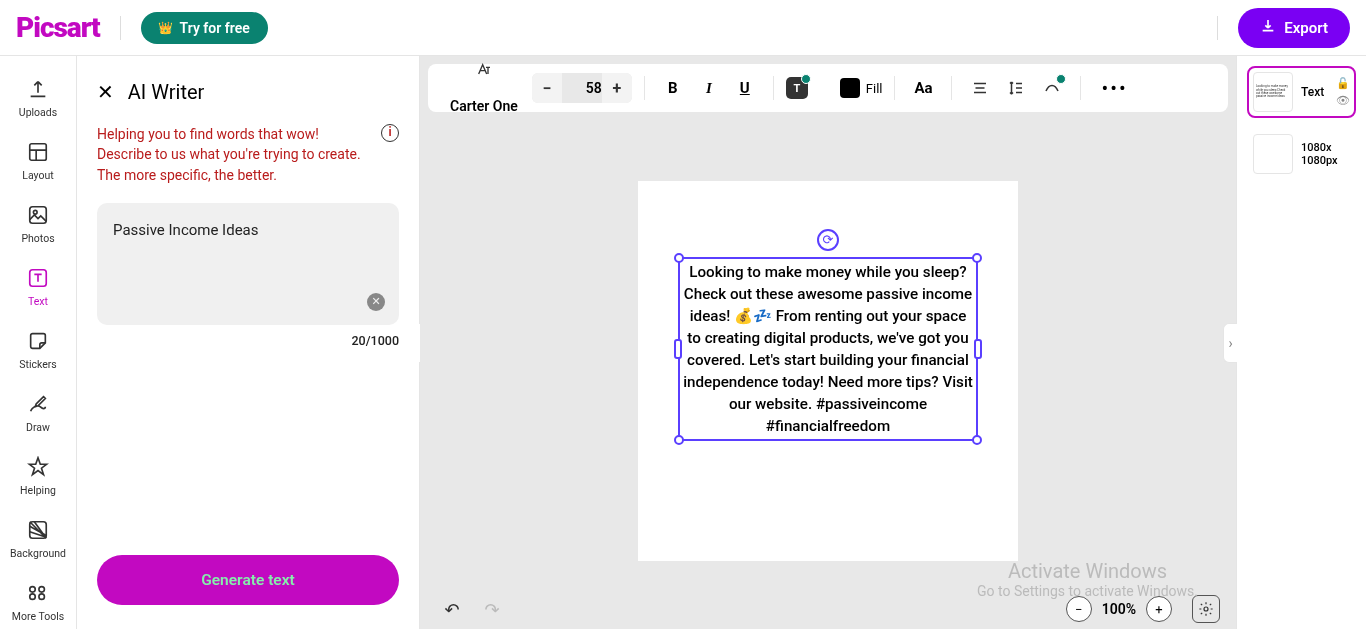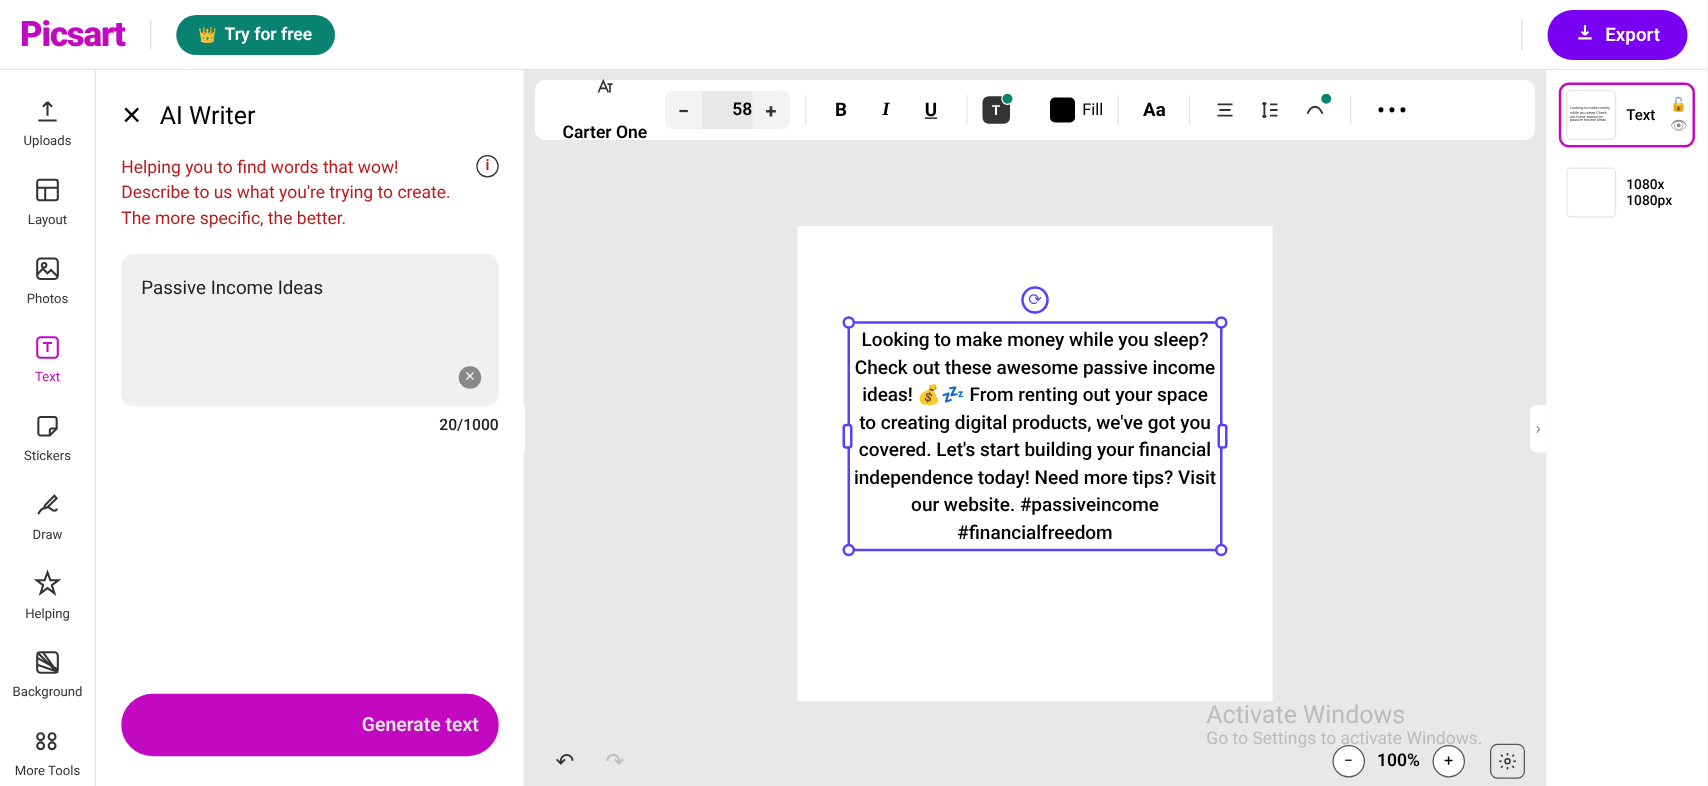--- a/index.html
+++ b/index.html
@@ -27,21 +27,21 @@
 .ai-panel { width: 343px; background: #fff; border-right: 1px solid #e5e5e5; padding: 24px 20px; display: flex; flex-direction: column; position: relative; }
 .ai-header { display: flex; align-items: center; gap: 14px; margin-bottom: 20px; }
 .close-x { font-size: 20px; cursor: pointer; font-weight: 300; }
 .ai-title { font-size: 20px; font-weight: 400; }
 .ai-desc { font-size: 14px; color: #b91c1c; line-height: 1.45; margin-bottom: 18px; position: relative; padding-right: 24px; }
 .info-icon { position: absolute; top: 0; right: 0; font-size: 16px; border: 1.5px solid #333; border-radius: 50%; width: 18px; height: 18px; display: flex; align-items: center; justify-content: center; font-weight: 600; font-size: 12px; }
 .ai-input-box { background: #f0f0f0; border-radius: 10px; padding: 18px 16px 14px; position: relative; min-height: 122px; }
 .ai-input-text { font-size: 15px; color: #222; }
 .clear-btn { position: absolute; right: 14px; bottom: 14px; width: 18px; height: 18px; background: #888; border-radius: 50%; display: flex; align-items: center; justify-content: center; color: #f0f0f0; font-size: 11px; cursor: pointer; }
 .char-count { text-align: right; font-size: 12.5px; color: #222; margin-top: 8px; font-weight: 500; }
-.generate-btn { background: #c209c1; color: #e5e5e5; border: none; border-radius: 28px; padding: 16px; font-size: 15.5px; font-weight: 600; cursor: pointer; margin-top: auto; width: 100%; text-align: right; }
+.generate-btn { background: #c209c1; color: #86efac; border: none; border-radius: 28px; padding: 16px; font-size: 15.5px; font-weight: 600; cursor: pointer; margin-top: auto; width: 100%; }
 .panel-collapse { position: absolute; right: -14px; top: 50%; transform: translateY(-50%); width: 14px; height: 40px; background: #fff; border: 1px solid #e5e5e5; border-left: none; border-radius: 0 6px 6px 0; display: flex; align-items: center; justify-content: center; cursor: pointer; font-size: 14px; color: #888; }
 
 
 .canvas-area { flex: 1; background: #e8e8e8; position: relative; display: flex; flex-direction: column; }
 .text-toolbar { height: 48px; background: #fff; margin: 8px 8px 0; border-radius: 8px; display: flex; align-items: center; padding: 0 12px; gap: 4px; }
 .font-select { display: flex; align-items: center; gap: 20px; padding: 6px 10px; cursor: pointer; font-size: 14px; font-weight: 600; flex-direction: column; }
 .font-select svg { width: 16px; height: 16px; }
 .size-control { display: flex; align-items: center; background: #e8e8e8; border-radius: 6px; overflow: hidden; }
 .size-btn { width: 30px; height: 30px; background: #f3f3f3; border: none; cursor: pointer; font-size: 16px; font-weight: 700; color: #333; }
 .size-val { width: 40px; text-align: right; font-size: 14px; font-weight: 600; background: #e8e8e8; height: 30px; line-height: 30px; }
@@ -84,21 +84,21 @@
 .undo-redo { display: flex; gap: 8px; }
 .ur-btn { width: 32px; height: 32px; display: flex; align-items: center; justify-content: center; cursor: pointer; font-size: 18px; color: #333; }
 .ur-btn.disabled { color: #bbb; }
 .bottom-spacer { flex: 1; }
 .zoom { display: flex; align-items: center; gap: 10px; }
 .zoom-btn { width: 26px; height: 26px; border: 1.5px solid #555; border-radius: 50%; display: flex; align-items: center; justify-content: center; cursor: pointer; font-size: 13px; background: #fff; }
 .zoom-val { font-size: 14px; font-weight: 600; }
 .settings-btn { width: 28px; height: 28px; border: 1.5px solid #555; border-radius: 6px; display: flex; align-items: center; justify-content: center; cursor: pointer; margin-left: 10px; }
 
 
-.watermark { position: absolute; right: 50px; bottom: 30px; color: #bbb; font-size: 14px; pointer-events: none; text-align: left; }
+.watermark { position: absolute; right: 38px; bottom: 30px; color: #bbb; font-size: 14px; pointer-events: none; text-align: center; }
 .watermark .big { font-size: 20px; }
 </style>
 </head>
 <body>
 
 <div class="header">
   <div class="logo">Picsart</div>
   <div class="header-divider"></div>
   <button class="try-free-btn">
     <span class="crown-icon">👑</span>

